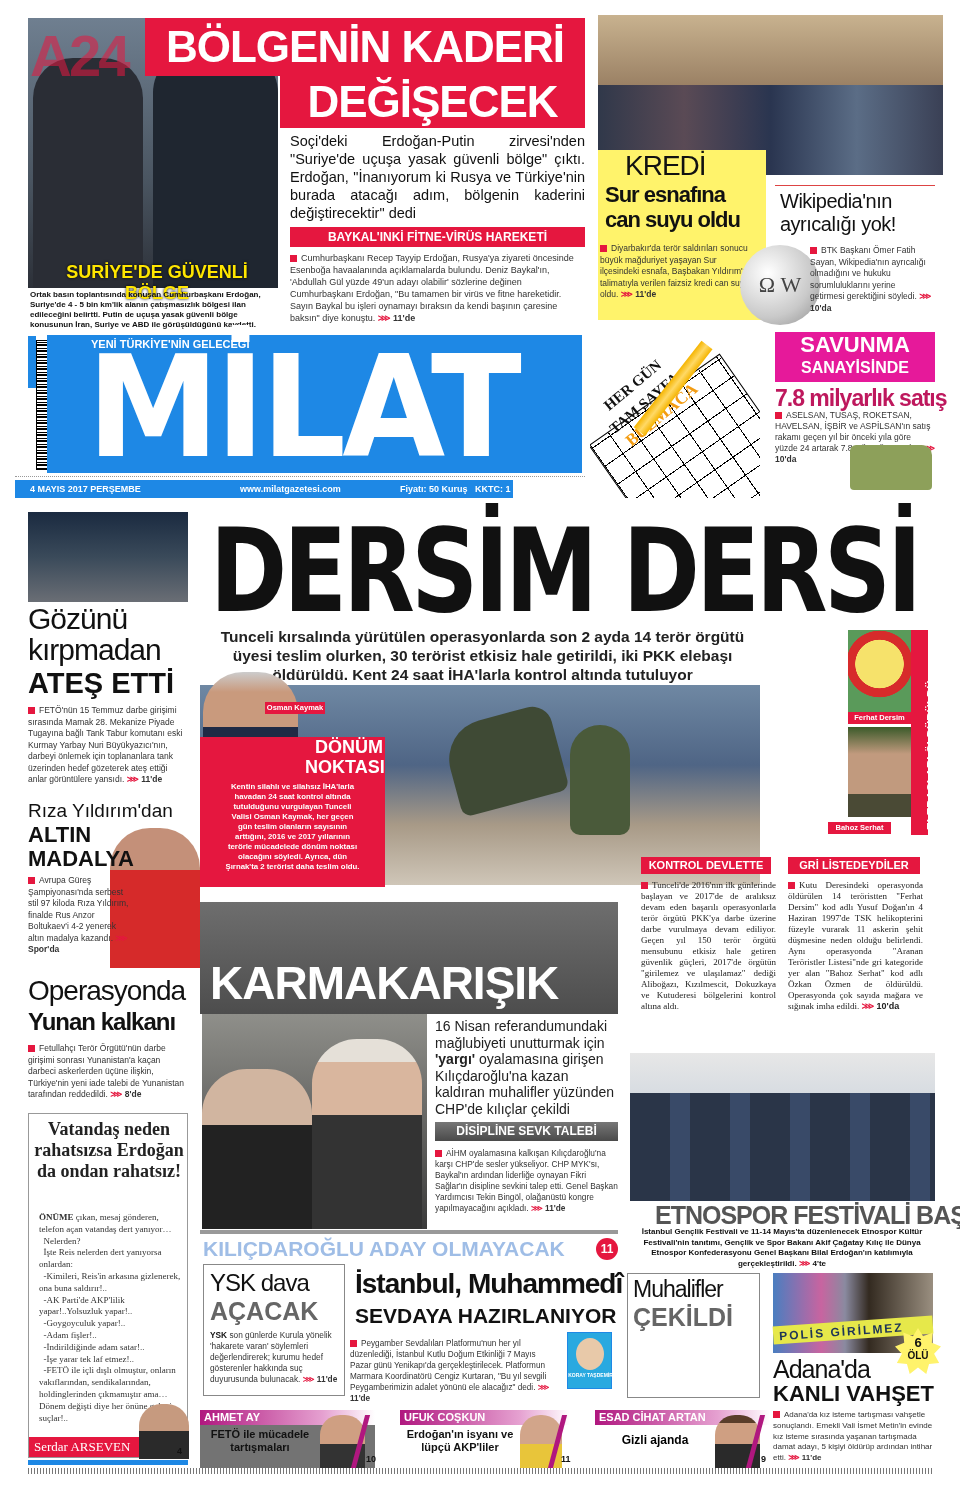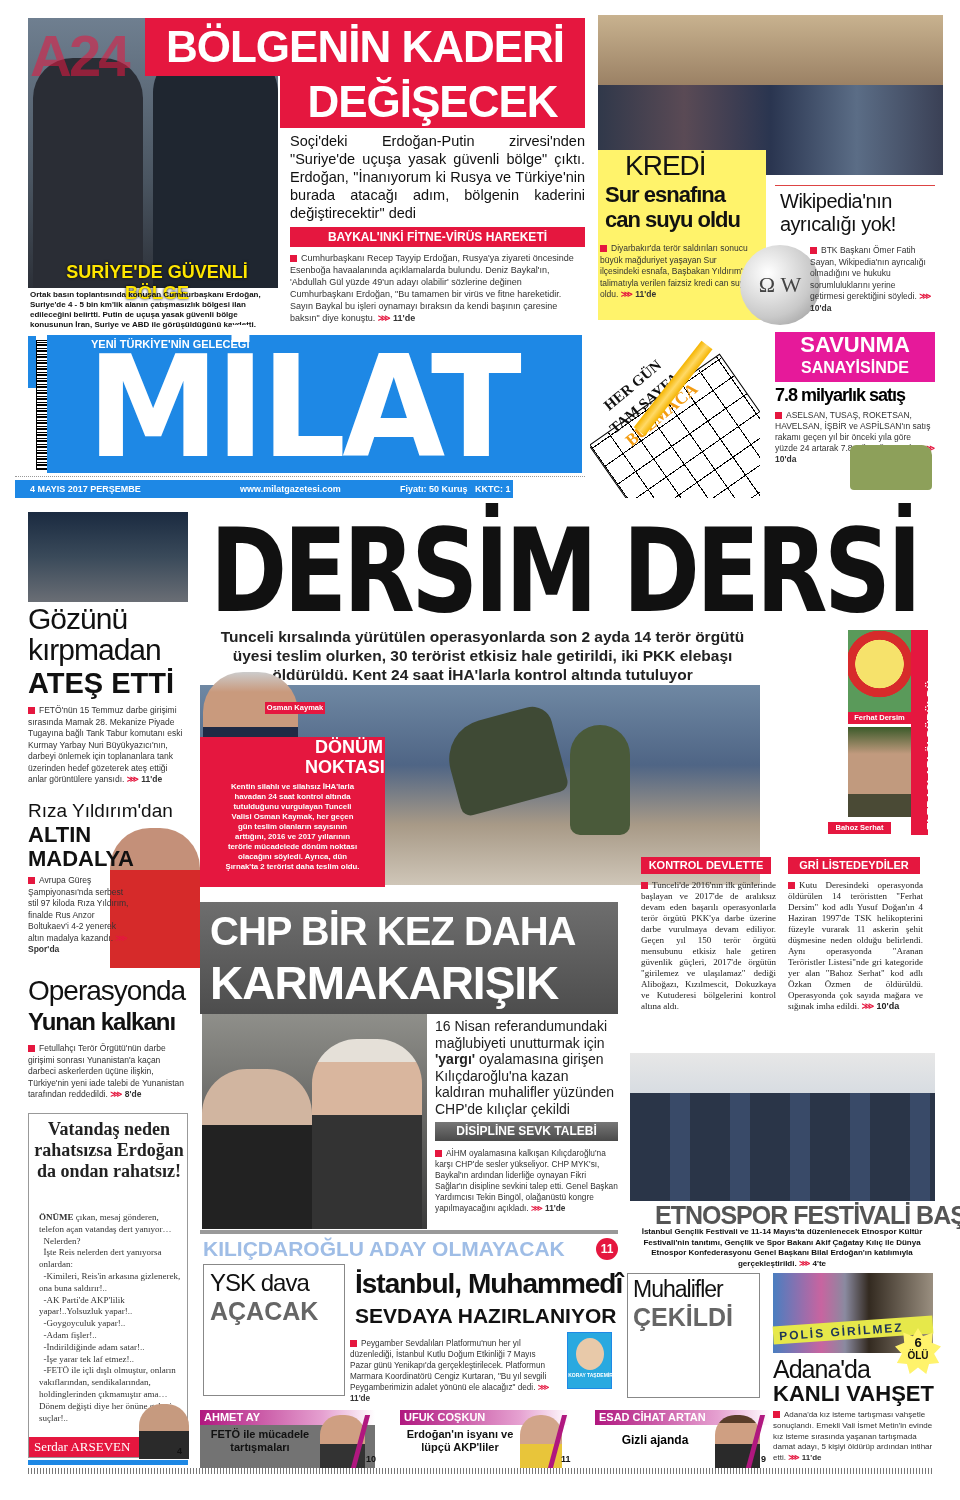--- a/index.html
+++ b/index.html
@@ -68,21 +68,21 @@
   <div class="abs" style="left:8px;top:42px;font-family:'Liberation Serif',serif;font-weight:bold;font-size:15px;transform:rotate(-40deg);color:#111">HER GÜN</div>
   <div class="abs" style="left:12px;top:60px;font-family:'Liberation Serif',serif;font-weight:bold;font-size:15px;transform:rotate(-40deg);color:#111">TAM SAYFA</div>
   <div class="abs" style="left:28px;top:70px;font-family:'Liberation Serif',serif;font-weight:bold;font-size:17px;transform:rotate(-40deg);color:#f39c12">BULMACA</div>
   <div class="abs" style="left:110px;top:10px;width:14px;height:110px;background:linear-gradient(90deg,#f5b400,#ffd966,#f5b400);transform:rotate(38deg);transform-origin:top"></div>
 </div>
 
 <div class="abs" style="left:775px;top:332px;width:160px;height:50px;background:#e6199a;color:#fff;text-align:center;font-weight:bold">
   <div style="font-size:22px;line-height:26px">SAVUNMA</div>
   <div style="font-size:16px;line-height:20px">SANAYİSİNDE</div>
 </div>
-<div class="abs" style="left:775px;top:385px;font-size:18px;font-weight:bold;letter-spacing:-1px;color:#000000">7.8 milyarlık satış</div>
+<div class="abs" style="left:775px;top:385px;font-size:23px;font-weight:bold;letter-spacing:-1px;color:#be185d">7.8 milyarlık satış</div>
 <div class="abs small" style="left:775px;top:410px;width:160px;font-size:8.5px;line-height:11px">
   <span class="bullet"></span><span>ASELSAN, TUSAŞ, ROKETSAN, HAVELSAN, İŞBİR ve ASPİLSAN'ın satış rakamı geçen yıl bir önceki yıla göre yüzde 24 artarak 7.8 milyar liraya çıktı.</span> <span class="arrow">⋙</span> <span class="ref">10'da</span>
 </div>
 <div class="abs" style="left:850px;top:445px;width:82px;height:45px;background:#8da05a;border-radius:6px 10px 4px 4px"></div>
 
 <div class="abs" style="left:28px;top:512px;width:160px;height:90px;background:linear-gradient(180deg,#1a2a40,#3a4a5a 50%,#6a6e75)"></div>
 <div class="abs" style="left:28px;top:603px;font-size:30px;line-height:32px;letter-spacing:-1px;color:#111">Gözünü</div>
 <div class="abs" style="left:28px;top:634px;font-size:30px;line-height:32px;letter-spacing:-1px;color:#111">kırpmadan</div>
 <div class="abs" style="left:28px;top:667px;font-size:29px;line-height:32px;font-weight:bold;color:#111">ATEŞ ETTİ</div>
 <div class="abs small" style="left:28px;top:705px;width:160px;font-size:8.5px;line-height:11.5px">
@@ -149,21 +149,20 @@
 <div class="abs redband" style="left:641px;top:857px;width:130px;height:17px;font-size:11px;line-height:17px">KONTROL DEVLETTE</div>
 <div class="abs serif" style="left:641px;top:880px;width:135px;font-size:9px;line-height:11px;color:#222;text-align:justify">
   <span class="bullet"></span><span>Tunceli'de 2016'nın ilk günlerinde başlayan ve 2017'de de aralıksız devam eden başarılı operasyonlarla terör örgütü PKK'ya darbe üzerine darbe vurulmaya devam ediliyor. Geçen yıl 150 terör örgütü mensubunu etkisiz hale getiren güvenlik güçleri, 2017'de örgütün "girilemez ve ulaşılamaz" dediği Aliboğazı, Kızılmescit, Dokuzkaya ve Kutuderesi bölgelerini kontrol altına aldı.</span>
 </div>
 <div class="abs redband" style="left:788px;top:857px;width:132px;height:17px;font-size:11px;line-height:17px">GRİ LİSTEDEYDİLER</div>
 <div class="abs serif" style="left:788px;top:880px;width:135px;font-size:9px;line-height:11px;color:#222;text-align:justify">
   <span class="bullet"></span><span>Kutu Deresindeki operasyonda öldürülen 14 teröristten "Ferhat Dersim" kod adlı Yusuf Doğan'ın 4 Haziran 1997'de TSK helikopterini füzeyle vurarak 11 askerin şehit düşmesine neden olduğu belirlendi. Aynı operasyonda "Aranan Teröristler Listesi"nde gri kategoride yer alan "Bahoz Serhat" kod adlı Özkan Özmen de öldürüldü. Operasyonda çok sayıda mağara ve sığınak imha edildi.</span> <span class="arrow">⋙</span> <span class="ref" style="font-family:'Liberation Sans',sans-serif">10'da</span>
 </div>
 
 <div class="abs" style="left:200px;top:902px;width:418px;height:112px;background:linear-gradient(180deg,#6e6e6e,#4d4d4d)">
-  <div class="abs" style="left:10px;top:3px;font-size:40px;line-height:52px;font-weight:bold;color:#fff;letter-spacing:-1px;white-space:nowrap">CHP BİR KEZ DAHA</div>
   <div class="abs" style="left:10px;top:53px;font-size:46px;line-height:56px;font-weight:bold;color:#fff;letter-spacing:-1px;white-space:nowrap">KARMAKARIŞIK</div>
 </div>
 <div class="abs" style="left:202px;top:1014px;width:225px;height:215px;background:linear-gradient(180deg,#8f8f8a 0,#3b3b3b 100%)">
   <div class="abs" style="left:0;top:55px;width:110px;height:160px;background:linear-gradient(180deg,#d1b5a0 0 35%,#222 35%);border-radius:45px 45px 0 0"></div>
   <div class="abs" style="left:110px;top:25px;width:110px;height:190px;background:linear-gradient(180deg,#e5e0d8 0 12%,#d9b69e 12% 40%,#333 40%);border-radius:45px 45px 0 0"></div>
 </div>
 <div class="abs" style="left:435px;top:1018px;width:180px;font-size:14px;line-height:16.5px;color:#222">
   <span>16 Nisan referandumundaki mağlubiyeti unutturmak için</span> <b>'yargı'</b> <span>oyalamasına girişen Kılıçdaroğlu'na kazan kaldıran muhalifler yüzünden CHP'de kılıçlar çekildi</span>
 </div>
 <div class="abs" style="left:435px;top:1122px;width:183px;height:19px;background:linear-gradient(180deg,#777,#4a4a4a);color:#fff;font-size:12px;font-weight:bold;line-height:19px;text-align:center">DİSİPLİNE SEVK TALEBİ</div>
@@ -178,20 +177,23 @@
   <div class="abs" style="left:0;top:40px;width:305px;height:108px;background:repeating-linear-gradient(90deg,#2a3548 0 40px,#394a68 40px 60px)"></div>
 </div>
 <div class="abs" style="left:655px;top:1203px;width:310px;font-size:25px;line-height:24px;font-weight:bold;color:#555;letter-spacing:-1px;white-space:nowrap">ETNOSPOR FESTİVALİ BAŞLIYOR</div>
 <div class="abs" style="left:627px;top:1227px;width:310px;font-size:8px;line-height:10.5px;font-weight:bold;color:#111;text-align:center">
   <span>İstanbul Gençlik Festivali ve 11-14 Mayıs'ta düzenlenecek Etnospor Kültür Festivali'nin tanıtımı, Gençlik ve Spor Bakanı Akif Çağatay Kılıç ile Dünya Etnospor Konfederasyonu Genel Başkanı Bilal Erdoğan'ın katılımıyla gerçekleştirildi.</span> <span class="arrow">⋙</span> <span class="ref">4'te</span>
 </div>
 
 <div class="abs" style="left:203px;top:1264px;width:142px;height:132px;border:1px solid #888">
   <div class="abs" style="left:6px;top:4px;font-size:24px;line-height:28px;color:#111;letter-spacing:-1px">YSK dava</div>
   <div class="abs" style="left:6px;top:31px;font-size:25px;line-height:30px;font-weight:bold;color:#666">AÇACAK</div>
+  <div class="abs small" style="left:6px;top:65px;width:130px;font-size:8.3px;line-height:11px">
+    <b style="color:#111">YSK</b> <span>son günlerde Kurula yönelik 'hakarete varan' söylemleri değerlendirerek; kurumu hedef gösterenler hakkında suç duyurusunda bulunacak.</span> <span class="arrow">⋙</span> <span class="ref">11'de</span>
+  </div>
 </div>
 
 <div class="abs" style="left:355px;top:1268px;font-size:28px;line-height:32px;font-weight:bold;color:#111;letter-spacing:-1px;white-space:nowrap">İstanbul, Muhammedî</div>
 <div class="abs" style="left:355px;top:1303px;font-size:21px;line-height:26px;font-weight:bold;color:#111;white-space:nowrap">SEVDAYA HAZIRLANIYOR</div>
 <div class="abs small" style="left:350px;top:1338px;width:205px;font-size:8.2px;line-height:11px">
   <span class="bullet"></span><span>Peygamber Sevdalıları Platformu'nun her yıl düzenlediği, İstanbul Kutlu Doğum Etkinliği 7 Mayıs Pazar günü Yenikapı'da gerçekleştirilecek. Platformun Marmara Koordinatörü Cengiz Kurtaran, "Bu yıl sevgili Peygamberimizin adalet yönünü ele alacağız" dedi.</span> <span class="arrow">⋙</span> <span class="ref">11'de</span>
 </div>
 <div class="abs" style="left:567px;top:1332px;width:45px;height:57px;background:#29a9e0;border:1px solid #1e88e5">
   <div class="abs" style="left:8px;top:5px;width:28px;height:32px;border-radius:50%;background:#e8c9a9"></div>
   <div class="abs" style="left:0;top:39px;width:45px;font-size:5px;line-height:7px;color:#fff;font-weight:bold;text-align:center">KORAY TAŞDEMİR</div>

